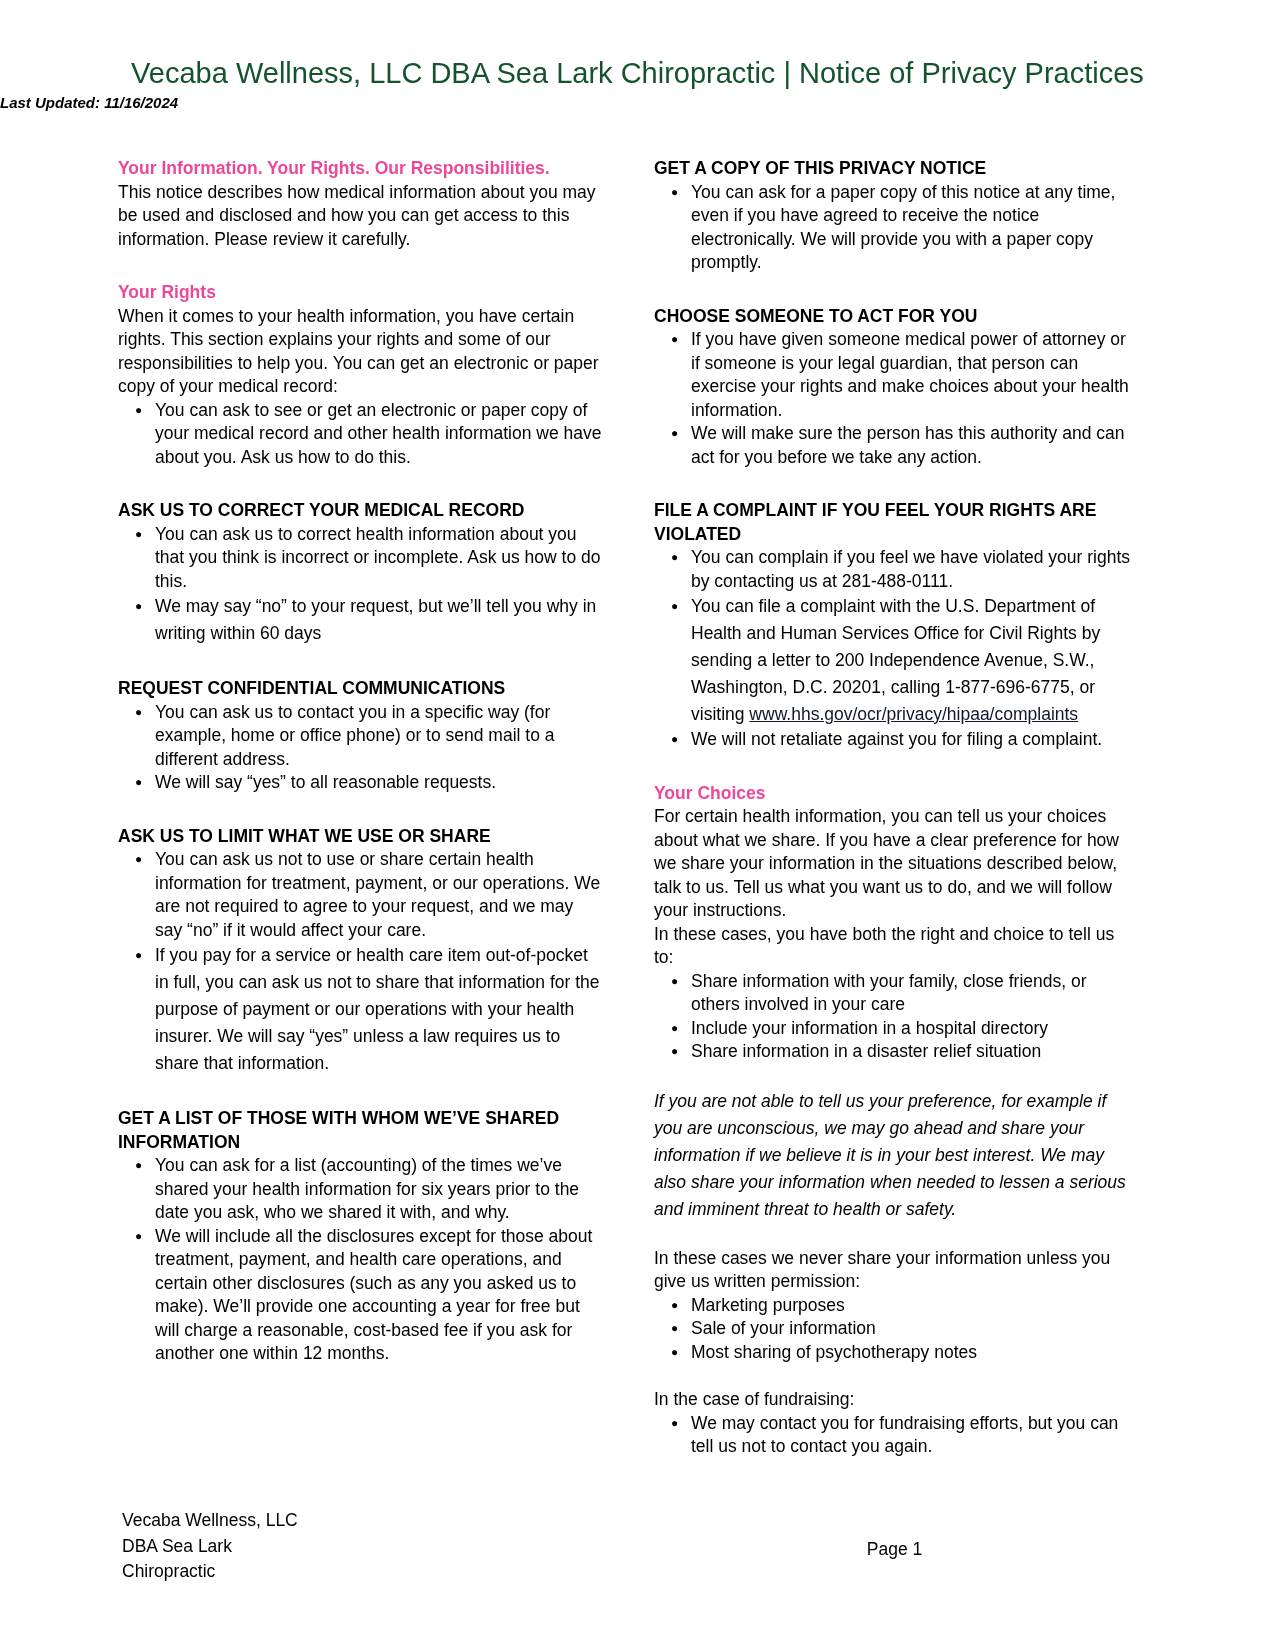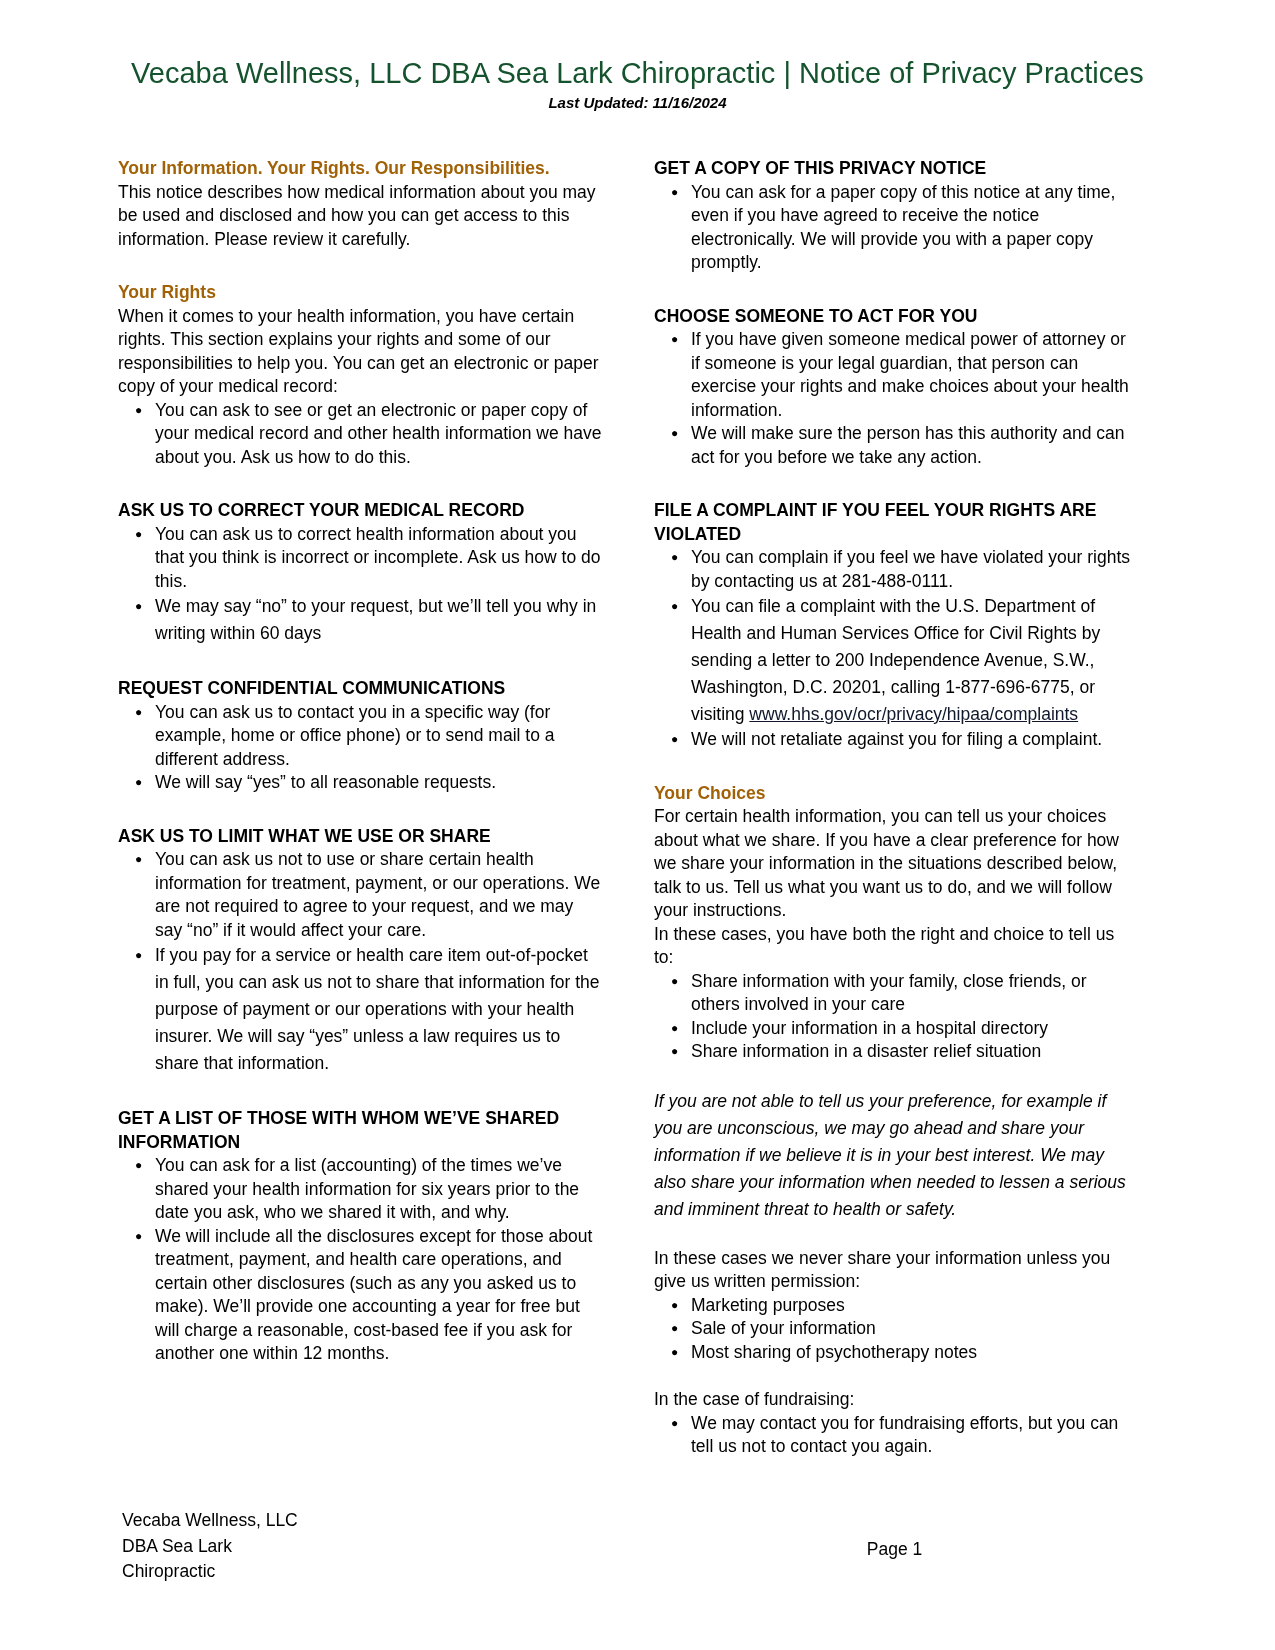--- a/index.html
+++ b/index.html
@@ -7,29 +7,29 @@
     position:relative; width:1275px; height:1650px; background:#ffffff;
     font-family:"Liberation Sans","DejaVu Sans",sans-serif;
     font-size:17.5px; line-height:23.5px; color:#000;
     overflow:hidden;
   }
   .doc-title {
     position:absolute; top:56px; left:0; width:1275px; text-align:center;
     font-size:29px; line-height:34px; font-weight:300; color:#14532d;
   }
   .doc-subtitle {
-    position:absolute; top:94px; left:0; width:1275px; text-align:center;
+    position:absolute; top:94px; left:0; width:1275px; text-align:left;
     font-size:15px; line-height:18px; font-weight:700; font-style:italic; color:#000;
   }
   .col { position:absolute; top:157px; }
   .col-left  { left:118px; width:484px; }
   .col-right { left:654px; width:481px; }
 
   h3 { font-size:17.5px; line-height:23.5px; font-weight:700; margin:30px 0 0 0; }
-  h3.blue { color:#a16207; }
+  h3.blue { color:#ec4899; }
   h3.first { margin-top:0; }
   p { margin:0; }
   .gap { margin-top:24px; }
   .italic { font-style:italic; }
   .loose-p { line-height:27px; }
 
   ul { margin:0; padding:0; list-style:none; }
   li { position:relative; padding-left:37px; }
   li::before {
     content:"●"; position:absolute; left:17px; top:5px;

